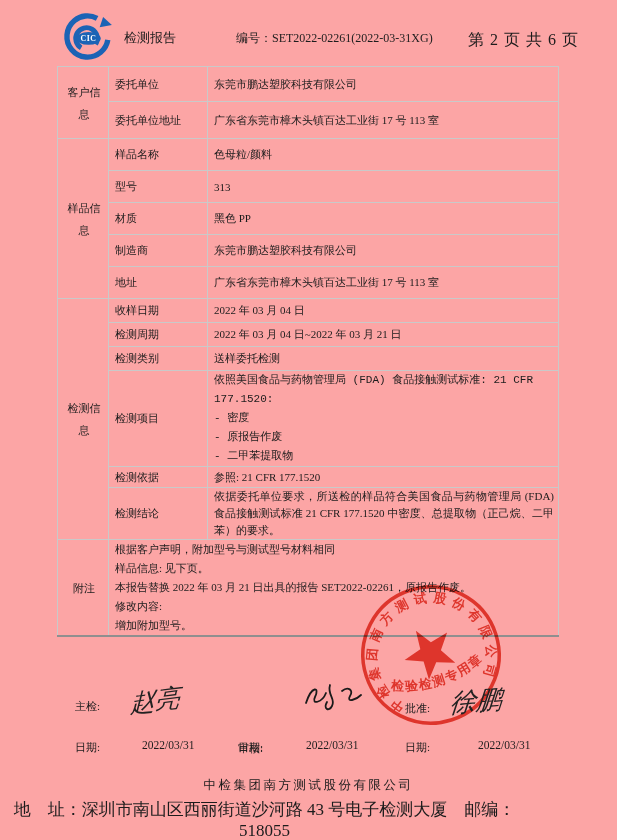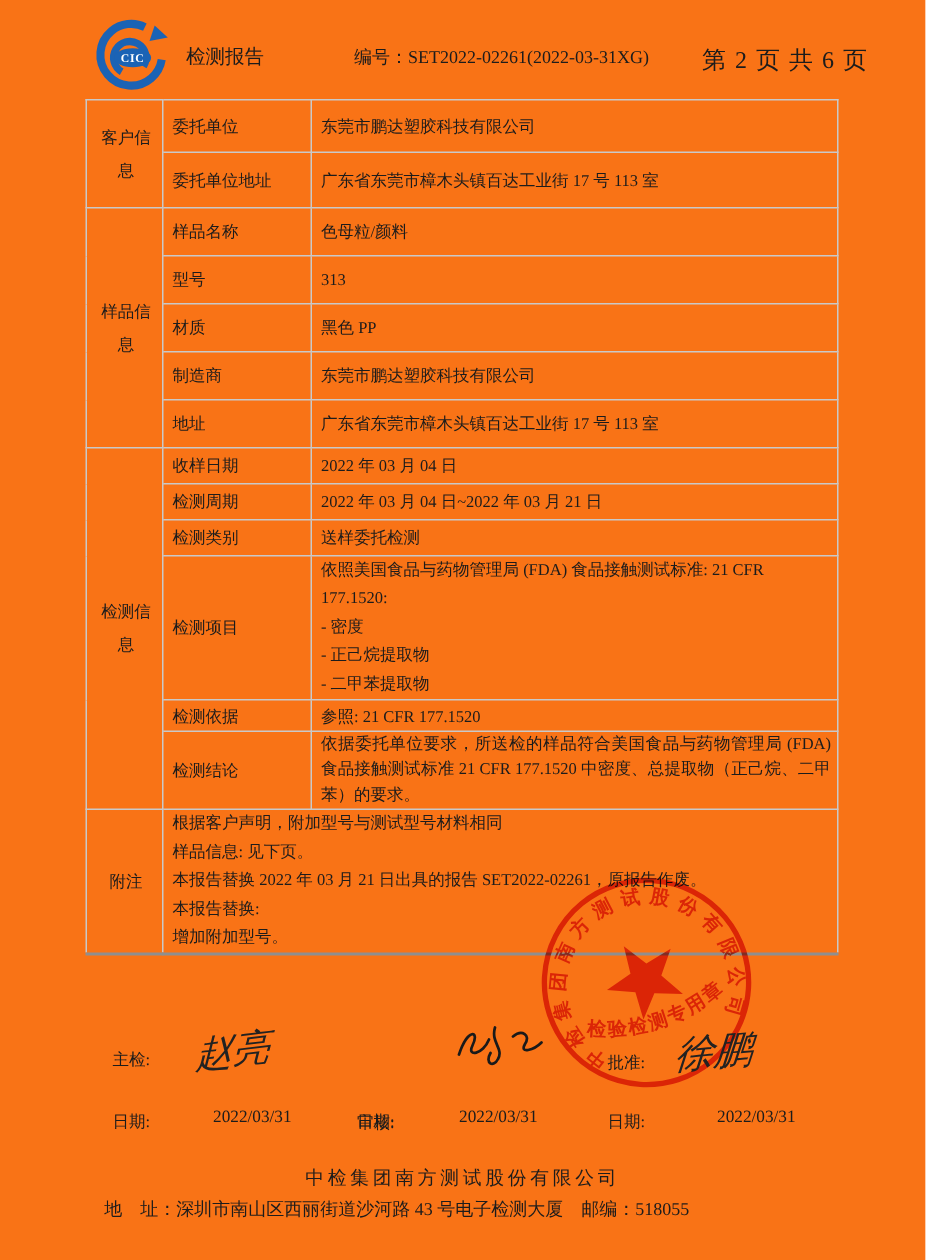--- a/index.html
+++ b/index.html
@@ -1,52 +1,52 @@
 <!DOCTYPE html>
 <html><head>
 <meta charset="utf-8">
 <style>
   html,body{margin:0;padding:0;background:#ffffff;}
   .page{
-    position:relative;width:617px;height:840px;background:#f97316;overflow:hidden;
+    position:relative;width:617px;height:840px;background:#fca5a5;overflow:hidden;
     font-family:"Liberation Serif","DejaVu Serif",serif;color:#1c1c1c;
   }
   .abs{position:absolute;}
   .b{font-weight:normal;}
   
   .hdr-title{left:124px;top:29px;font-size:13px;}
   .hdr-no{left:236px;top:30px;font-size:12px;}
   .hdr-page{left:468px;top:30px;font-size:16px;letter-spacing:1px;}
   
   table.info{
     position:absolute;left:57px;top:66px;border-collapse:collapse;table-layout:fixed;
     width:501px;border:1px solid #b3b3b3;border-bottom:2px solid #8f8f8f;
   }
   table.info td{
     border:1px solid #c9c9c9;font-size:11px;vertical-align:middle;
     padding:0 4px 0 6px;overflow:hidden;
   }
   td.glabel{text-align:center;padding:0;line-height:22px;}
   tr.gstart td{border-top:1px solid #f97316;}
   td.val{padding-left:6px;}
-  .ml{line-height:19px;}
+  .ml{line-height:19px;font-family:Liberation Mono, monospace;}
   .concl{line-height:17px;text-align:justify;}
   .notes{line-height:19px;}
   
   .seal{left:357px;top:581px;width:148px;height:148px;transform:rotate(-18deg);
         opacity:.88;mix-blend-mode:multiply;z-index:5;}
   
   .sig-label{font-size:11px;}
   .sig-name{font-style:italic;color:#222;white-space:nowrap;}
   .sig1{left:130px;top:684px;font-size:25px;transform:rotate(-7deg) skewX(-8deg);}
   .sig3{left:450px;top:684px;font-size:26px;transform:rotate(-5deg) skewX(-10deg);z-index:6;}
   .date-val{font-size:11.5px;}
   
   .foot-co{left:0;top:777px;width:617px;text-align:center;font-size:12.5px;letter-spacing:2.5px;}
-  .foot-addr{left:0;top:798px;width:529px;text-align:center;font-size:12px;}
+  .foot-addr{left:0;top:798px;width:529px;text-align:center;font-size:17px;}
   .foot-web{left:0;top:815px;width:617px;text-align:center;font-size:11px;}
   .link{color:#0000cc;text-decoration:underline;font-family:"DejaVu Sans Mono","Liberation Mono",monospace;font-size:10.5px;cursor:pointer;}
 </style>
 </head>
 <body>
 
 <div class="page">
 
   <div class="abs" style="left:63px;top:12px;width:49px;height:49px;">
     <svg width="49" height="49" viewBox="0 0 50 50">
@@ -112,40 +112,40 @@
     </tr>
     <tr style="height:24px">
       <td>检测类别</td>
       <td class="val">送样委托检测</td>
     </tr>
     <tr style="height:96px">
       <td>检测项目</td>
       <td class="val ml">
         <div>依照美国食品与药物管理局 (FDA) 食品接触测试标准: 21 CFR 177.1520:</div>
         <div>- 密度</div>
-        <div>- 正己烷提取物</div>
+        <div>- 原报告作废</div>
         <div>- 二甲苯提取物</div>
       </td>
     </tr>
     <tr style="height:21px">
       <td>检测依据</td>
       <td class="val">参照: 21 CFR 177.1520</td>
     </tr>
     <tr style="height:52px">
       <td>检测结论</td>
       <td class="val concl">依据委托单位要求，所送检的样品符合美国食品与药物管理局 (FDA) 食品接触测试标准 21 CFR 177.1520 中密度、总提取物（正己烷、二甲苯）的要求。</td>
     </tr>
 
     <tr class="gstart" style="height:96px">
       <td class="glabel">附注</td>
       <td class="val notes" colspan="2">
         <div>根据客户声明，附加型号与测试型号材料相同</div>
         <div>样品信息: 见下页。</div>
         <div>本报告替换 2022 年 03 月 21 日出具的报告 SET2022-02261，原报告作废。</div>
-        <div>本报告替换:</div>
+        <div>修改内容:</div>
         <div>增加附加型号。</div>
       </td>
     </tr>
   </tbody>
     </table>
 
   <div class="abs seal">
     <svg width="148" height="148" viewBox="0 0 150 150">
       <circle cx="75" cy="75" r="69" fill="none" stroke="#dd3a2a" stroke-width="3.6"></circle>
       <path id="sealArc" d="M 31,112 A 56,56 0 1 1 119,112" fill="none"></path>

